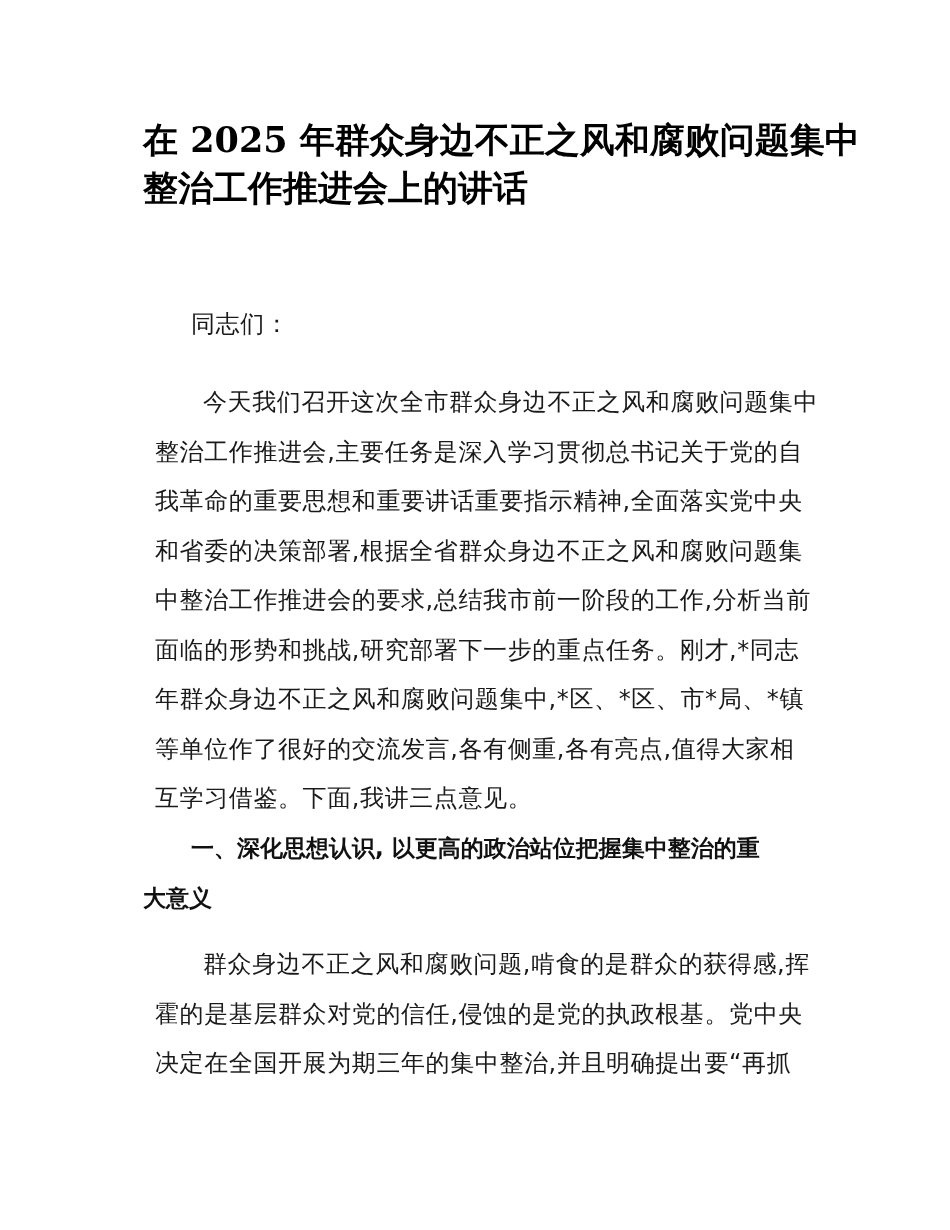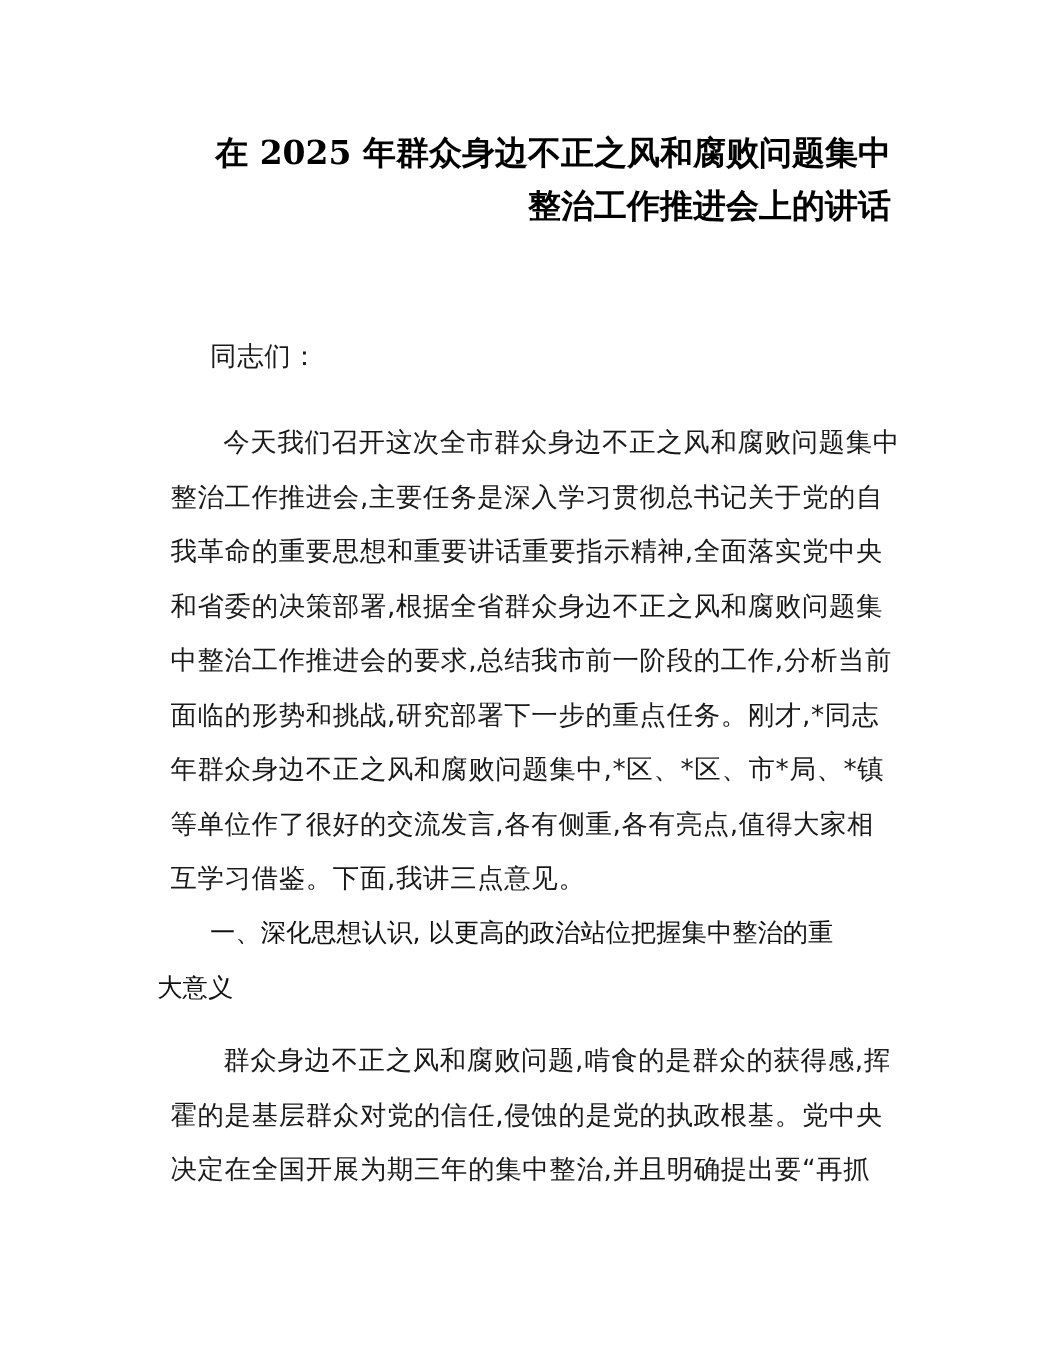--- a/index.html
+++ b/index.html
@@ -18,24 +18,24 @@
       position: absolute;
       left: 143px;
       top: 0;
       width: 667px;
     }
     .title {
       position: absolute;
       left: 0;
       top: 116px;
       width: 667px;
-      text-align: right;
+      text-align: left;
       font-family: "DejaVu Serif", "Liberation Serif", serif;
       font-weight: bold;
-      font-size: 30px;
+      font-size: 35px;
       line-height: 48px;
       letter-spacing: 0px;
       color: #000000;
     }
     .title .line {
       display: block;
       white-space: nowrap;
     }
     .body-text {
       font-family: "DejaVu Sans", "Liberation Sans", sans-serif;
@@ -68,21 +68,21 @@
       padding-left: 48px;
     }
     .p1 { top: 366px; }
     .p2 { top: 928px; }
     .heading {
       position: absolute;
       left: 0;
       top: 824px;
       width: 667px;
       font-family: "DejaVu Sans", "Liberation Sans", sans-serif;
-      font-weight: normal;
+      font-weight: bold;
       font-size: 23px;
       line-height: 49.5px;
       color: #111111;
     }
     .heading .ln {
       display: block;
       white-space: nowrap;
     }
     .heading .ln.first {
       padding-left: 48px;

